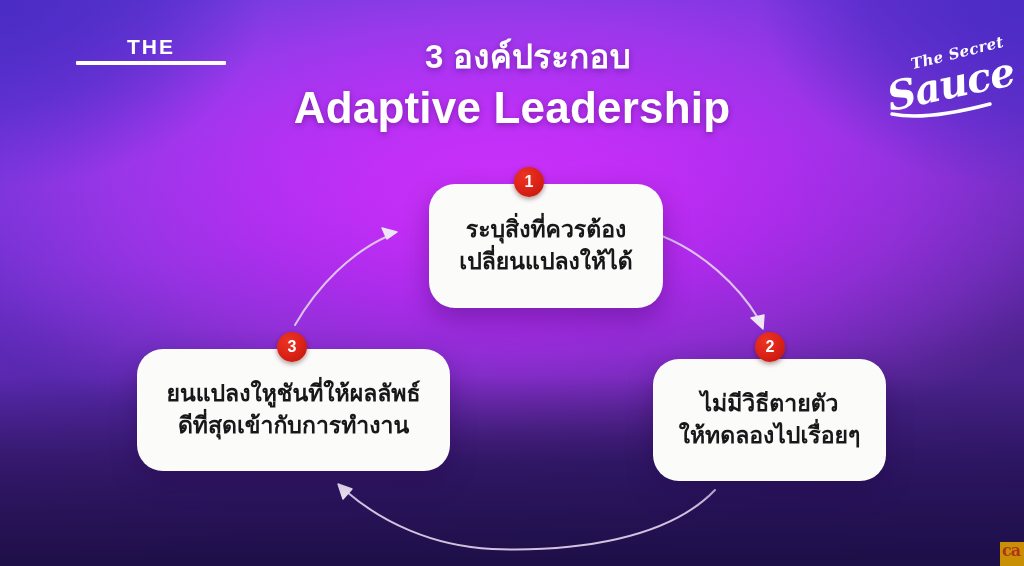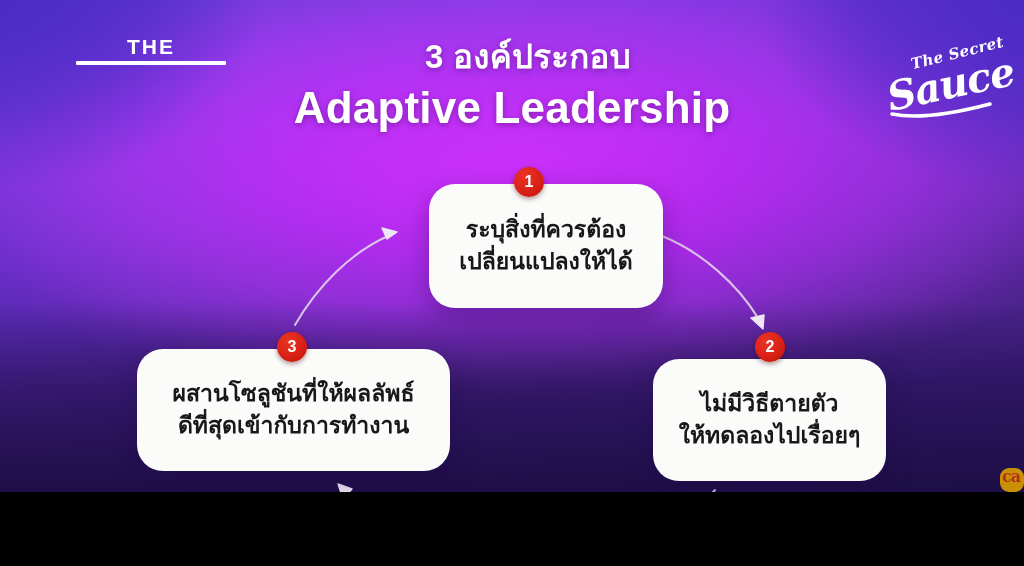--- a/index.html
+++ b/index.html
@@ -8,21 +8,21 @@
     padding: 0;
     background: #000;
   }
   body {
     font-family: "Liberation Sans", "DejaVu Sans", sans-serif;
   }
 
   #slide {
     position: relative;
     width: 1024px;
-    height: 492px;
+    height: 566px;
     overflow: hidden;
     
     background:
       radial-gradient(ellipse 62% 48% at 50% 34%,
          #b313ef 0%,
          #a511e0 22%,
          #8c12cd 42%,
          #6a17a8 62%,
          #44167a 80%,
          #2a1157 92%,
@@ -215,21 +215,20 @@
 
   
   #corner-chip {
     position: absolute;
     right: 0;
     bottom: 0;
     width: 24px;
     height: 24px;
     background: #c99005;
     overflow: hidden;
-    border-radius: 9px;
   }
   #corner-chip .chip-mark {
     position: absolute;
     left: 2px;
     top: 1px;
     font-size: 16px;
     font-weight: 700;
     color: #b23318;
     font-family: "DejaVu Serif", serif;
     line-height: 1;
@@ -292,21 +291,21 @@
   <div id="card-2" class="step-card">
     <div class="card-text">
       <span class="tl">ไม่มีวิธีตายตัว</span>
       <span class="tl">ให้ทดลองไปเรื่อยๆ</span>
     </div>
   </div>
   <div id="badge-2" class="step-badge">2</div>
 
   <div id="card-3" class="step-card">
     <div class="card-text">
-      <span class="tl">ผสานโซลูชันที่ให้ผลลัพธ์</span>
+      <span class="tl">ยนแปลงใหูชันที่ให้ผลลัพธ์</span>
       <span class="tl">ดีที่สุดเข้ากับการทำงาน</span>
     </div>
   </div>
   <div id="badge-3" class="step-badge">3</div>
 
   <div id="corner-chip">
     <span class="chip-mark">ca</span>
   </div>
 
 </div>

